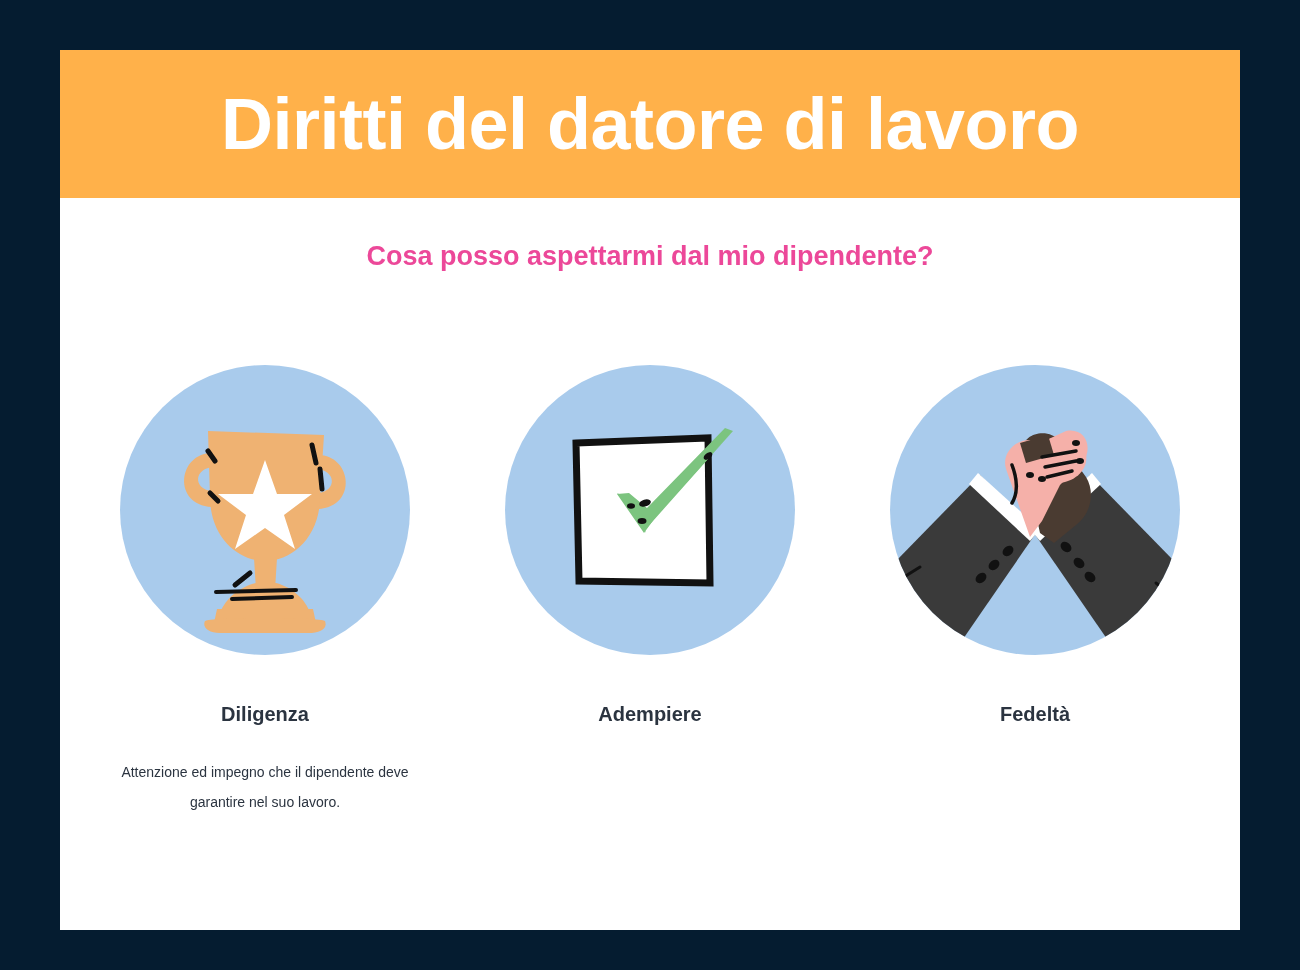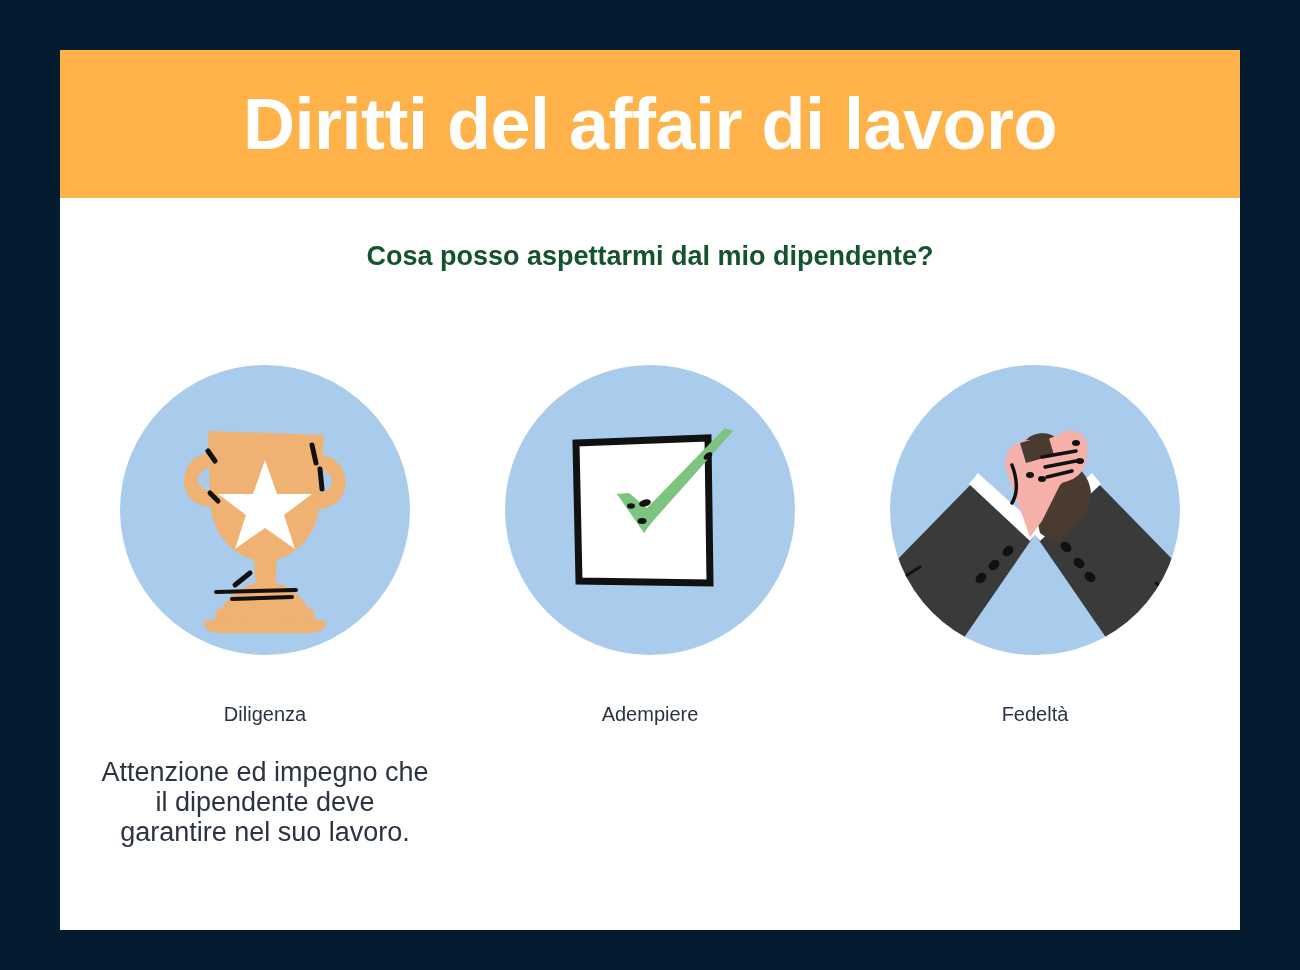--- a/index.html
+++ b/index.html
@@ -51,21 +51,21 @@
     white-space: nowrap;
   }
 
   
   .subtitle {
     position: absolute;
     left: 0;
     top: 185px;
     width: 1180px;
     text-align: center;
-    color: #14532d;
+    color: #ec4899;
     font-size: 27px;
     font-weight: bold;
     line-height: 42px;
   }
   .subtitle-line {
     display: block;
   }
 
   
   .columns {
@@ -95,42 +95,42 @@
   }
   .icon-circle svg {
     display: block;
     width: 290px;
     height: 290px;
   }
 
   .col-title {
     margin-top: 48px;
     font-size: 20px;
-    font-weight: normal;
+    font-weight: bold;
     color: #2B3440;
     text-align: center;
   }
 
   .col-body {
     margin-top: 31px;
-    font-size: 27px;
+    font-size: 14px;
     line-height: 30px;
     color: #2B3440;
     text-align: center;
     width: 330px;
   }
 </style>
 </head>
 <body>
 
 <div class="poster">
   <div class="card">
 
     <div class="banner">
-      <div class="banner-title">Diritti del affair di lavoro</div>
+      <div class="banner-title">Diritti del datore di lavoro</div>
     </div>
 
     <div class="subtitle">
       <span class="subtitle-line">Cosa posso aspettarmi dal mio dipendente?</span>
     </div>
 
     <div class="columns">
 
       <div class="column">
         <div class="icon-circle">

